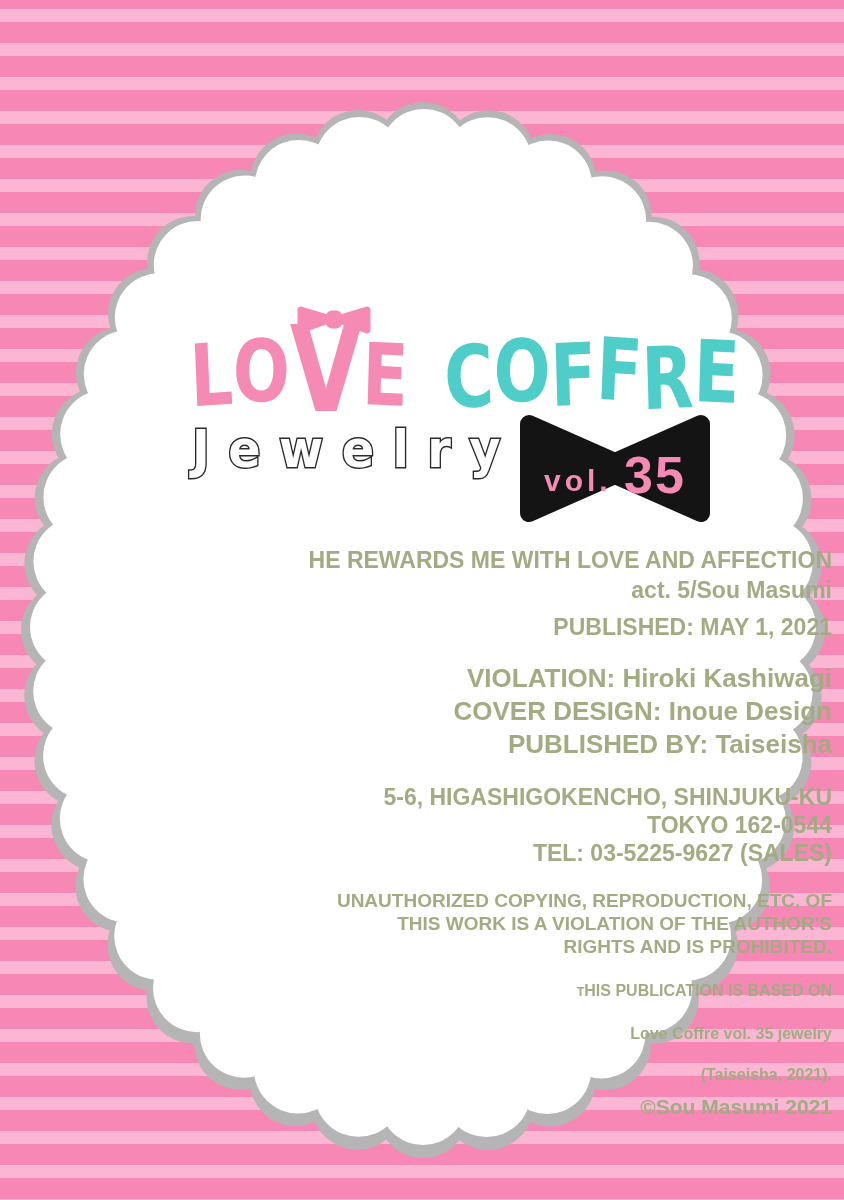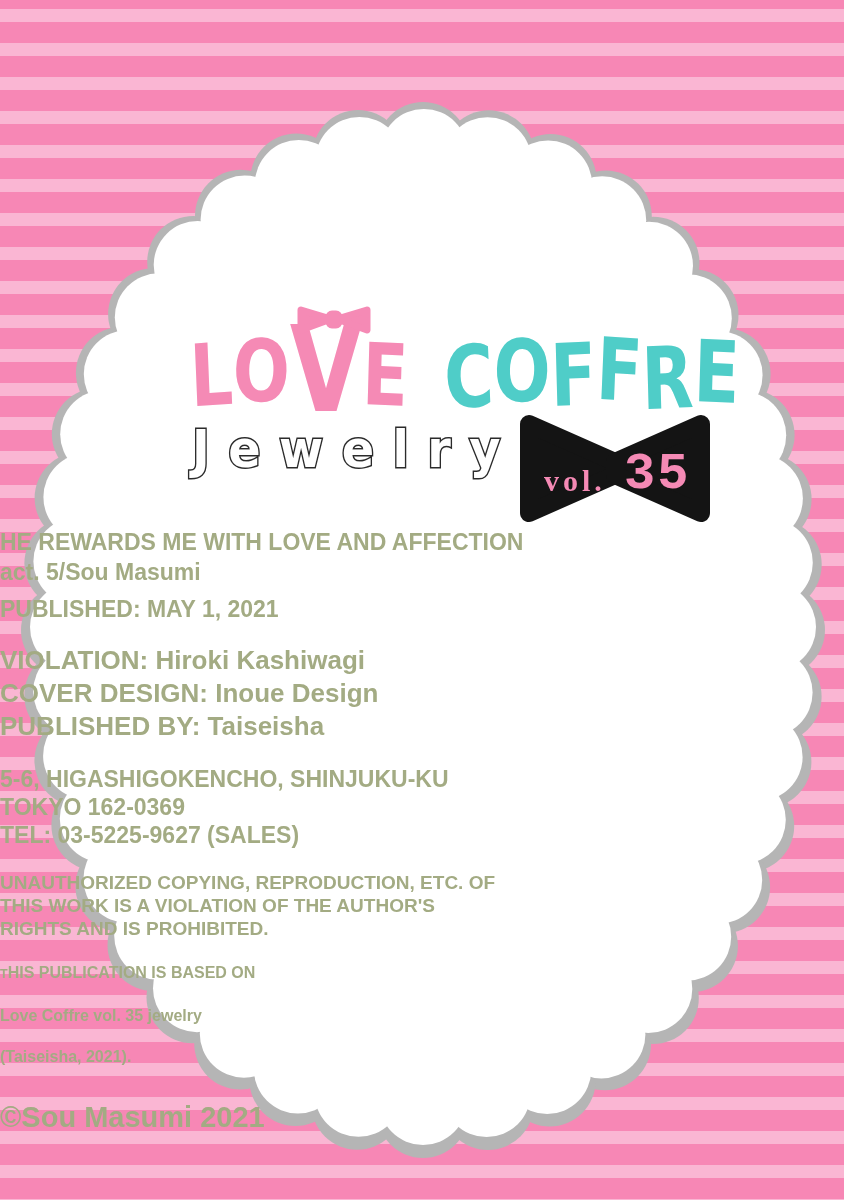--- a/index.html
+++ b/index.html
@@ -32,37 +32,37 @@
   .coffre .lt:nth-child(6){transform:translateY(-3px) rotate(2deg);}
   .bow-svg{position:absolute;left:296px;top:-12px;width:76px;height:34px;}
   .jewelry{
     position:absolute;left:192px;top:104px;
     font-family:"DejaVu Sans",sans-serif;font-weight:bold;font-size:52px;letter-spacing:20px;
     color:#ffffff;-webkit-text-stroke:3px var(--jewelry-outline);paint-order:stroke fill;
     transform:scaleX(.92);transform-origin:left top;white-space:nowrap;
   }
   .volume-badge{position:absolute;left:518px;top:97px;width:194px;height:113px;}
   .bowtie-svg{position:absolute;left:0;top:0;width:194px;height:113px;}
-  .vol-label{position:absolute;left:26px;top:52px;font-family:Liberation Serif, serif;font-weight:bold;
+  .vol-label{position:absolute;left:26px;top:52px;font-family:Liberation Sans, sans-serif;font-weight:bold;
              font-size:30px;color:var(--love-pink);letter-spacing:4px;}
-  .vol-number{position:absolute;left:106px;top:33px;font-family:Liberation Mono, monospace;font-weight:bold;
+  .vol-number{position:absolute;left:106px;top:33px;font-family:Liberation Sans, sans-serif;font-weight:bold;
               font-size:52px;color:var(--love-pink);letter-spacing:2px;}
 
   
-  .text-stack{position:absolute;left:0;top:527px;width:832px;text-align:left;
+  .text-stack{position:absolute;left:0;top:545px;width:832px;text-align:right;
               color:var(--text-green);font-weight:bold;}
   .text-stack div{white-space:nowrap;}
   .title-block{font-size:23px;line-height:30px;}
   .published-line{margin-top:9px;font-size:23px;}
   .publisher-block{margin-top:21px;font-size:26px;line-height:33px;}
   .address-block{margin-top:22px;font-size:23px;line-height:28px;}
   .legal-block{margin-top:22px;font-size:19px;line-height:23px;}
   .basedon-block{margin-top:12px;font-size:16px;line-height:41px;}
   .small-t{font-size:.78em;}
-  .copyright-line{margin-top:24px;font-size:29px;}
+  .copyright-line{margin-top:0;font-size:21px;}
 </style>
 </head>
 <body>
 
 <svg class="frame-svg" id="frame" viewBox="0 0 844 1200">
     <g fill="#b5b5b5">
       <ellipse cx="423" cy="630" rx="356" ry="482"></ellipse>
       <circle cx="779.0" cy="630.0" r="46"></circle>
       <circle cx="775.6" cy="696.7" r="46"></circle>
       <circle cx="765.4" cy="762.0" r="46"></circle>
@@ -196,21 +196,21 @@
     <div class="published-line">PUBLISHED: MAY 1, 2021</div>
 
     <div class="publisher-block">
       <div>VIOLATION: Hiroki Kashiwagi</div>
       <div>COVER DESIGN: Inoue Design</div>
       <div>PUBLISHED BY: Taiseisha</div>
     </div>
 
     <div class="address-block">
       <div>5-6, HIGASHIGOKENCHO, SHINJUKU-KU</div>
-      <div>TOKYO 162-0369</div>
+      <div>TOKYO 162-0544</div>
       <div>TEL: 03-5225-9627 (SALES)</div>
     </div>
 
     <div class="legal-block">
       <div>UNAUTHORIZED COPYING, REPRODUCTION, ETC. OF</div>
       <div>THIS WORK IS A VIOLATION OF THE AUTHOR'S</div>
       <div>RIGHTS AND IS PROHIBITED.</div>
     </div>
 
     <div class="basedon-block">

